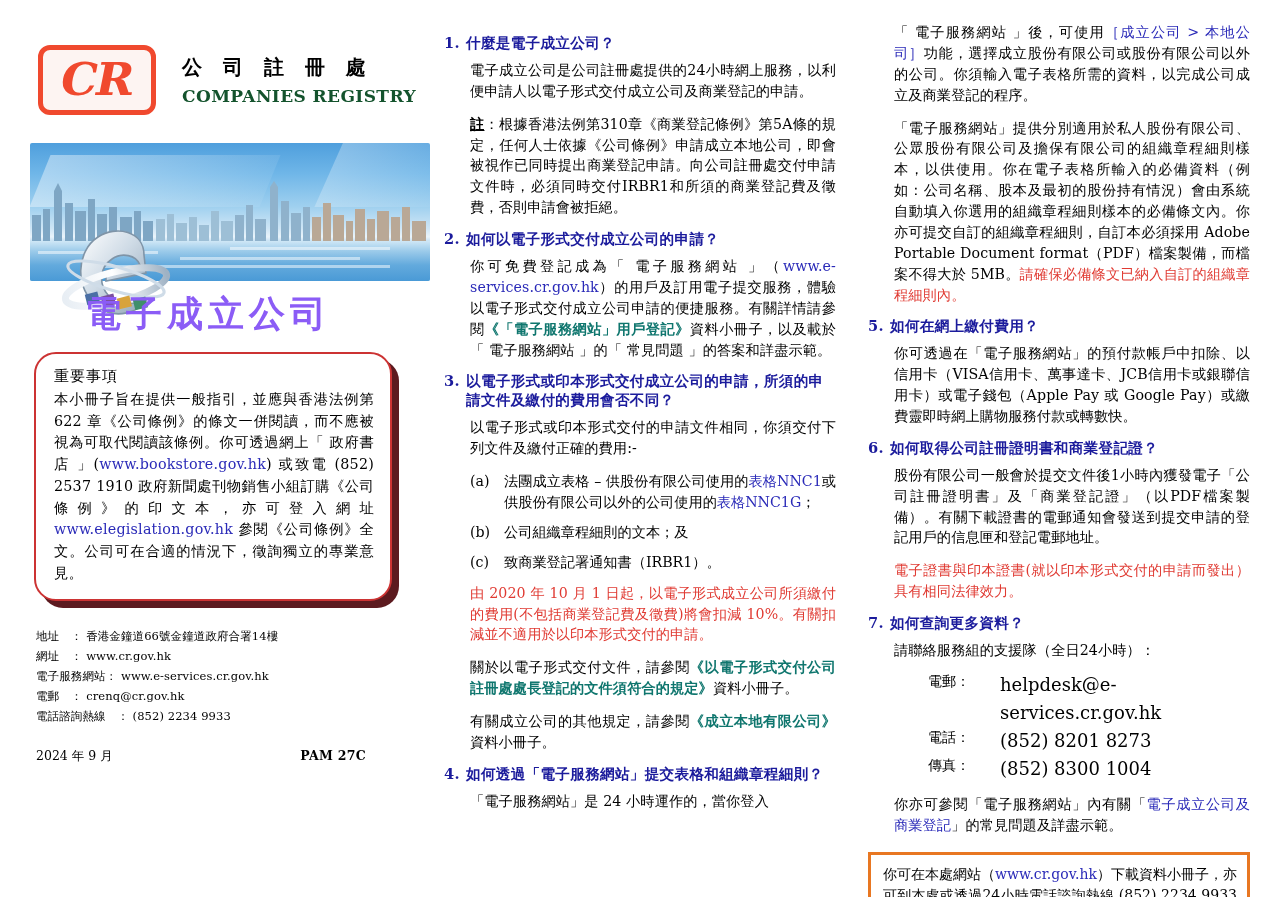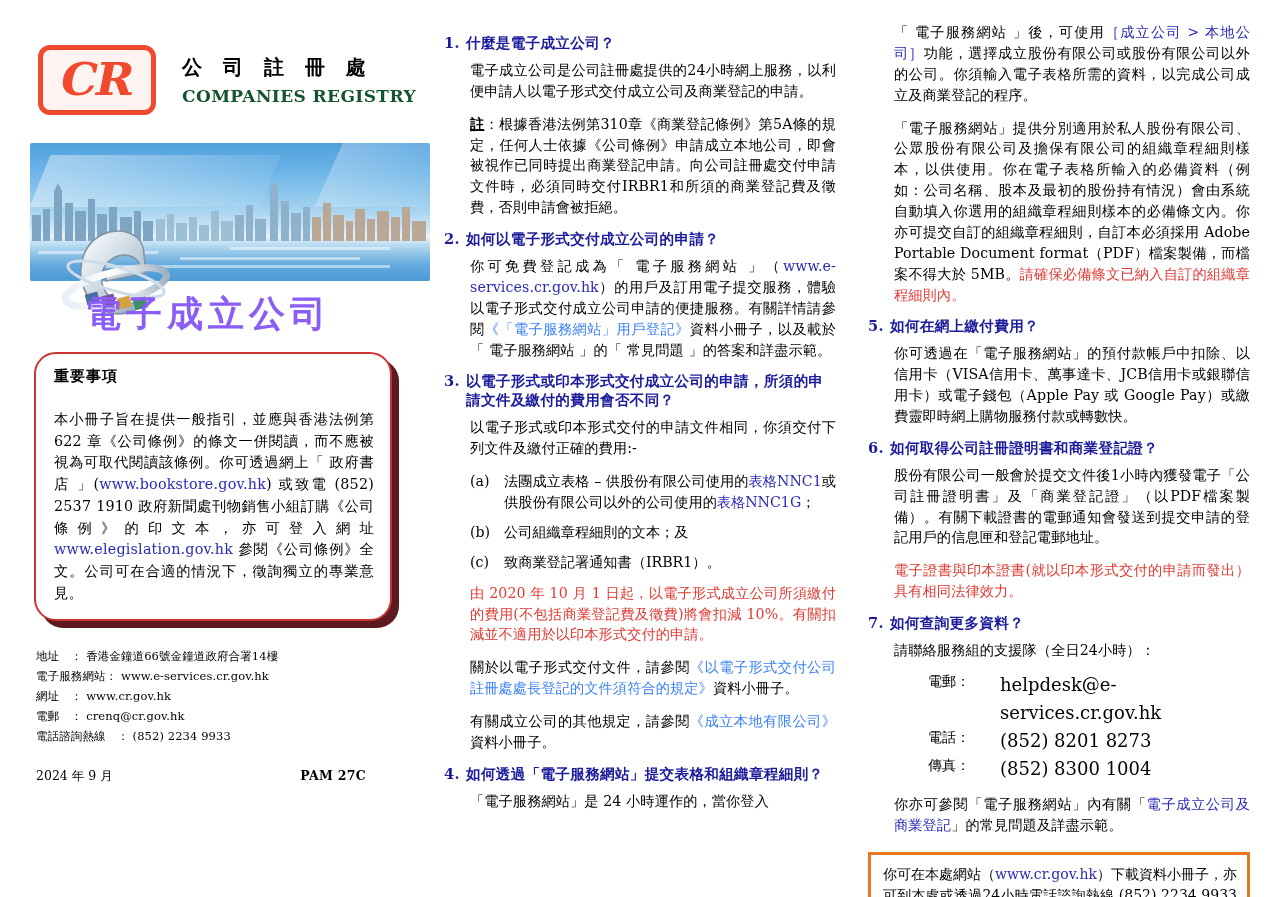--- a/index.html
+++ b/index.html
@@ -171,23 +171,23 @@
   .notice-box {
     position: relative;
     border: 2px solid #c33;
     border-radius: 22px;
     background: #fff;
     padding: 13px 16px 15px 18px;
     box-sizing: border-box;
   }
   .notice-title {
     font-family: "DejaVu Serif", serif;
-    font-weight: 700;
+    font-weight: 400;
     font-size: 15px;
-    margin-bottom: 23px;
+    margin-bottom: 3px;
     letter-spacing: 1px;
   }
   .notice-body {
     font-size: 14.3px;
     line-height: 1.52;
     text-align: justify;
     letter-spacing: .2px;
   }
 
   
@@ -267,21 +267,21 @@
 
   .kv-list {
     margin: 2px 0 12px 64px;
     font-size: 14px;
     line-height: 1.55;
   }
   .kv-row { display: flex; }
   .kv-k { width: 72px; flex: none; }
   .kv-v { flex: 1; font-family: "DejaVu Serif", "Liberation Serif", serif; font-size: 18px; }
   .linkblue { color: #2a2ab8; }
-  .bold-blue { color: #3b82f6; font-weight: 400; }
+  .bold-blue { color: #0f766e; font-weight: 700; }
   .red { color: #e03a32; }
   .uline { text-decoration: underline; }
   .latin { font-family: "DejaVu Serif", "Liberation Serif", serif; }
 
   .orange-box {
     margin: 16px 0 0 4px;
     border: 3px solid #e87722;
     padding: 9px 10px 10px 12px;
     font-size: 14px;
     line-height: 1.48;
@@ -394,22 +394,22 @@
     <div class="notice-shell">
       <div class="notice-shadow"></div>
       <div class="notice-box">
         <div class="notice-title">重要事項</div>
         <div class="notice-body"><span>本小冊子旨在提供一般指引，並應與香港法例第 622 章《公司條例》的條文一併閱讀，而不應被視為可取代閱讀該條例。你可透過網上「 政府書店 」(</span><span class="linkblue">www.bookstore.gov.hk</span><span>) 或致電 (852) 2537 1910 政府新聞處刊物銷售小組訂購《公司條例》的印文本，亦可登入網址 </span><span class="linkblue">www.elegislation.gov.hk</span><span> 參閱《公司條例》全文。公司可在合適的情況下，徵詢獨立的專業意見。</span></div>
       </div>
     </div>
 
     <div class="contact-block">
       <div class="contact-row"><span class="contact-label">地址　：</span> <span>香港金鐘道66號金鐘道政府合署14樓</span></div>
+      <div class="contact-row"><span class="contact-label">網址　：</span> <span class="latin">www.cr.gov.hk</span></div>
       <div class="contact-row"><span class="contact-label">電子服務網站：</span> <span class="latin">www.e-services.cr.gov.hk</span></div>
-      <div class="contact-row"><span class="contact-label">網址　：</span> <span class="latin">www.cr.gov.hk</span></div>
       <div class="contact-row"><span class="contact-label">電郵　：</span> <span class="latin">crenq@cr.gov.hk</span></div>
       <div class="contact-row"><span class="contact-label">電話諮詢熱線　：</span> <span class="latin">(852) 2234 9933</span></div>
     </div>
 
     <div class="footer-row">
       <span>2024 年 9 月</span>
       <span class="pam-code">PAM 27C</span>
     </div>
   </div>
 

